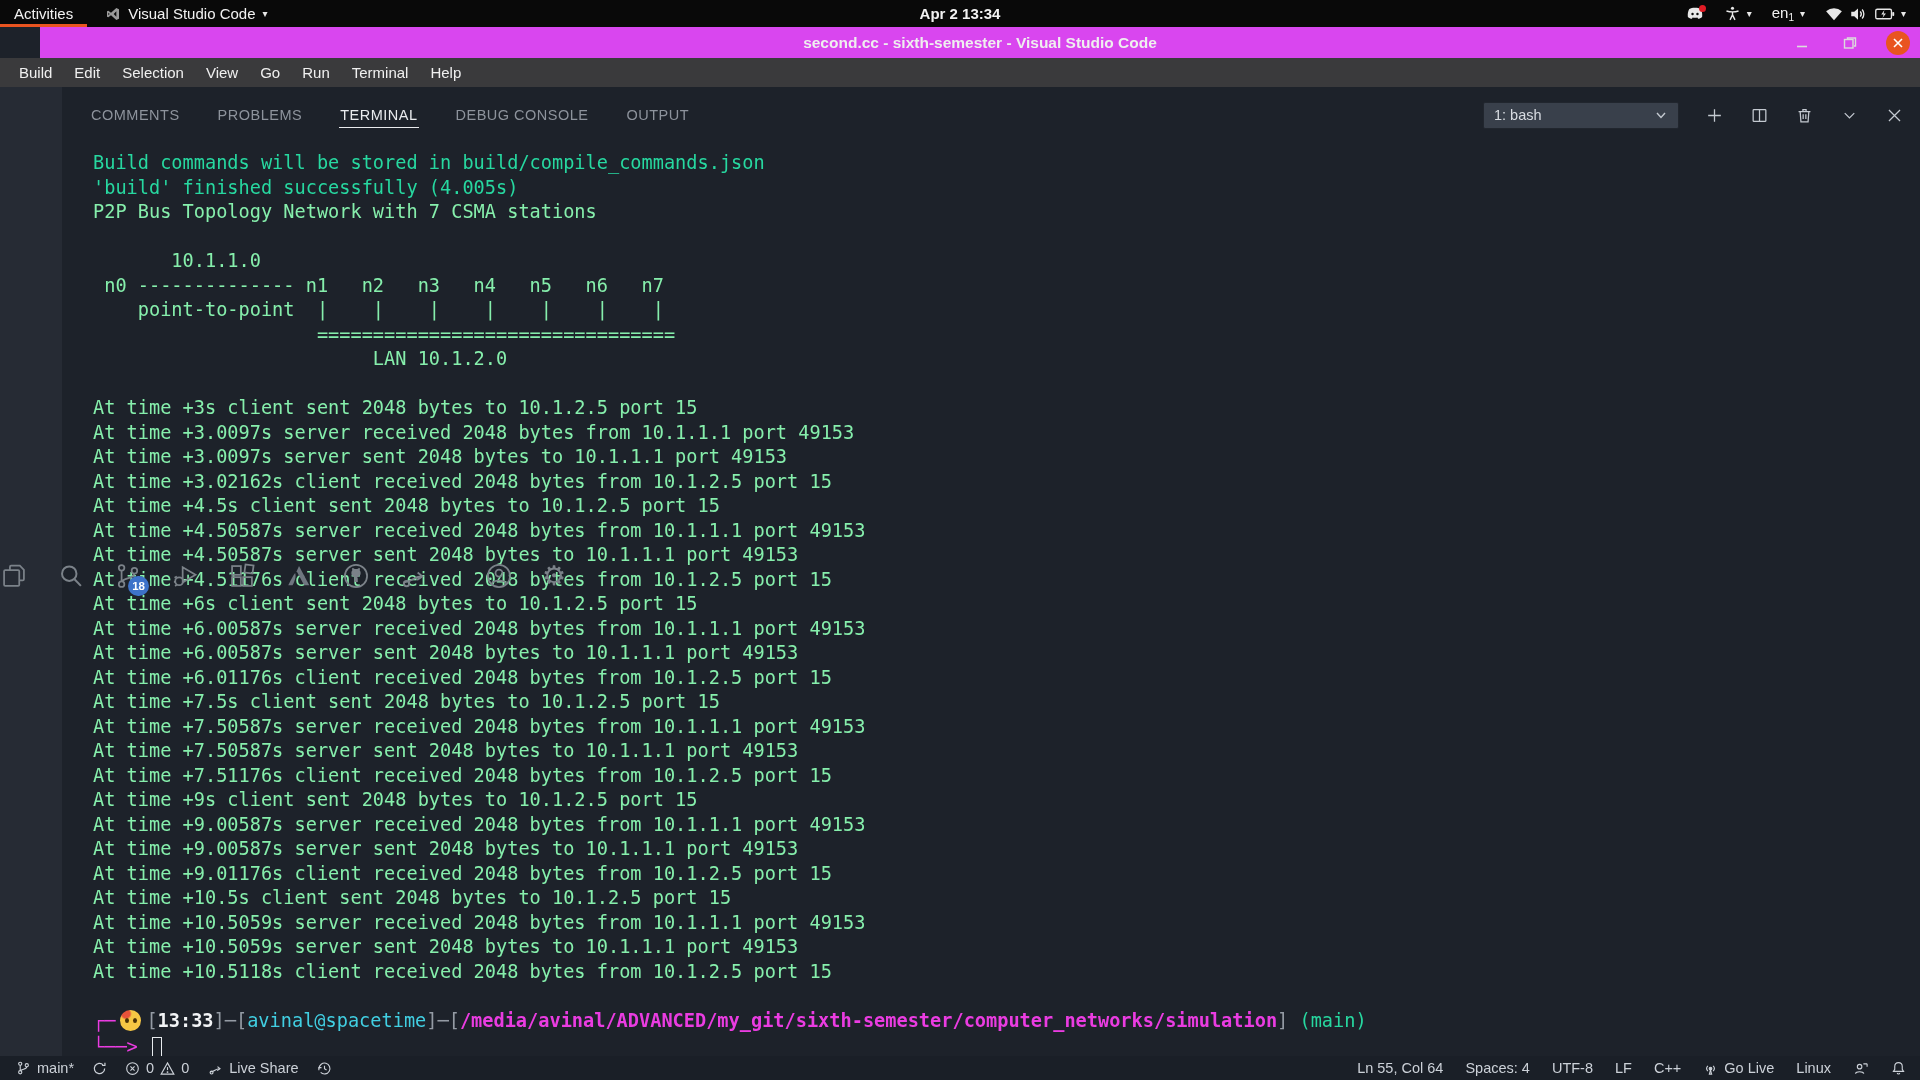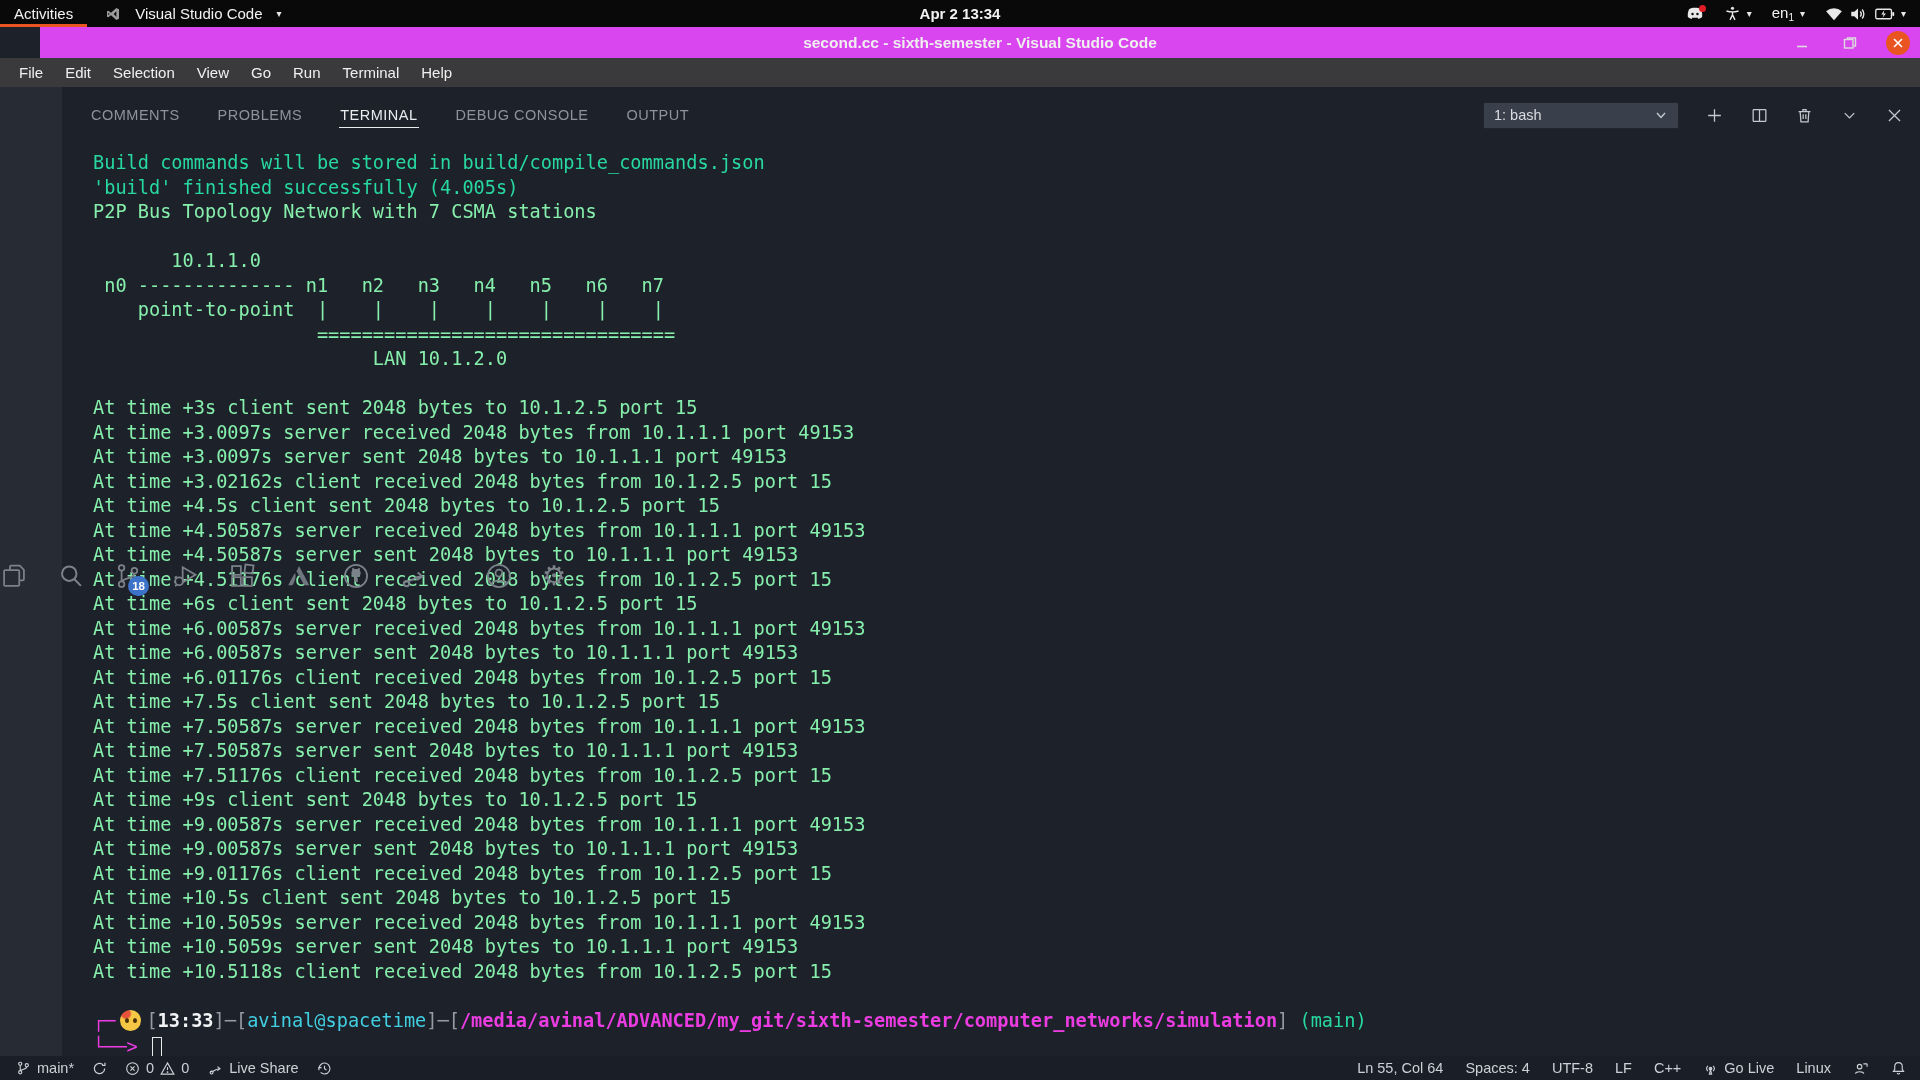--- a/index.html
+++ b/index.html
@@ -6,21 +6,21 @@
   html,body { width:1920px; height:1080px; overflow:hidden; background:#1d222a;
               font-family:"Liberation Sans", sans-serif; }
 
   
   .gnome-bar { height:27px; background:#090909; color:#f2f2f2; display:flex;
                align-items:center; font-size:15px; position:relative; }
   .gb-activities { height:100%; display:flex; align-items:center; padding:0 14px;
                    position:relative; cursor:default; }
   .gb-activities .underline { position:absolute; left:0; bottom:0; height:3px; width:100%;
                    background:#e95420; }
-  .gb-app { display:flex; align-items:center; gap:14px; margin-left:18px; }
+  .gb-app { display:flex; align-items:center; gap:7px; margin-left:18px; }
   .gb-clock { position:absolute; left:50%; transform:translateX(-50%); font-weight:700; }
   .gb-right { margin-left:auto; display:flex; align-items:center; gap:20px; padding-right:14px; }
   .gb-group { display:flex; align-items:center; gap:6px; }
   .caret { font-family:"DejaVu Sans", sans-serif; font-size:10px; color:#e8e8e8; }
   .kbd-sub { font-size:10px; vertical-align:-3px; }
   .discord-wrap { position:relative; display:flex; }
   .notif-dot { position:absolute; right:-2px; top:-2px; width:7px; height:7px;
                border-radius:50%; background:#e01b24; }
 
   
@@ -175,21 +175,21 @@
     </span>
     <span class="tb-btn tb-close">
       <svg width="12" height="12" viewBox="0 0 12 12">
           <path d="M2 2l8 8M10 2l-8 8" stroke="#fff" stroke-width="1.6"></path>
         </svg>
     </span>
   </div>
 </div>
 
 <div class="menubar" id="menu-bar-items">
-    <span class="menu-item">File</span>
+    <span class="menu-item">Build</span>
     <span class="menu-item">Edit</span>
     <span class="menu-item">Selection</span>
     <span class="menu-item">View</span>
     <span class="menu-item">Go</span>
     <span class="menu-item">Run</span>
     <span class="menu-item">Terminal</span>
     <span class="menu-item">Help</span>
   </div>
 
 <div class="main">

